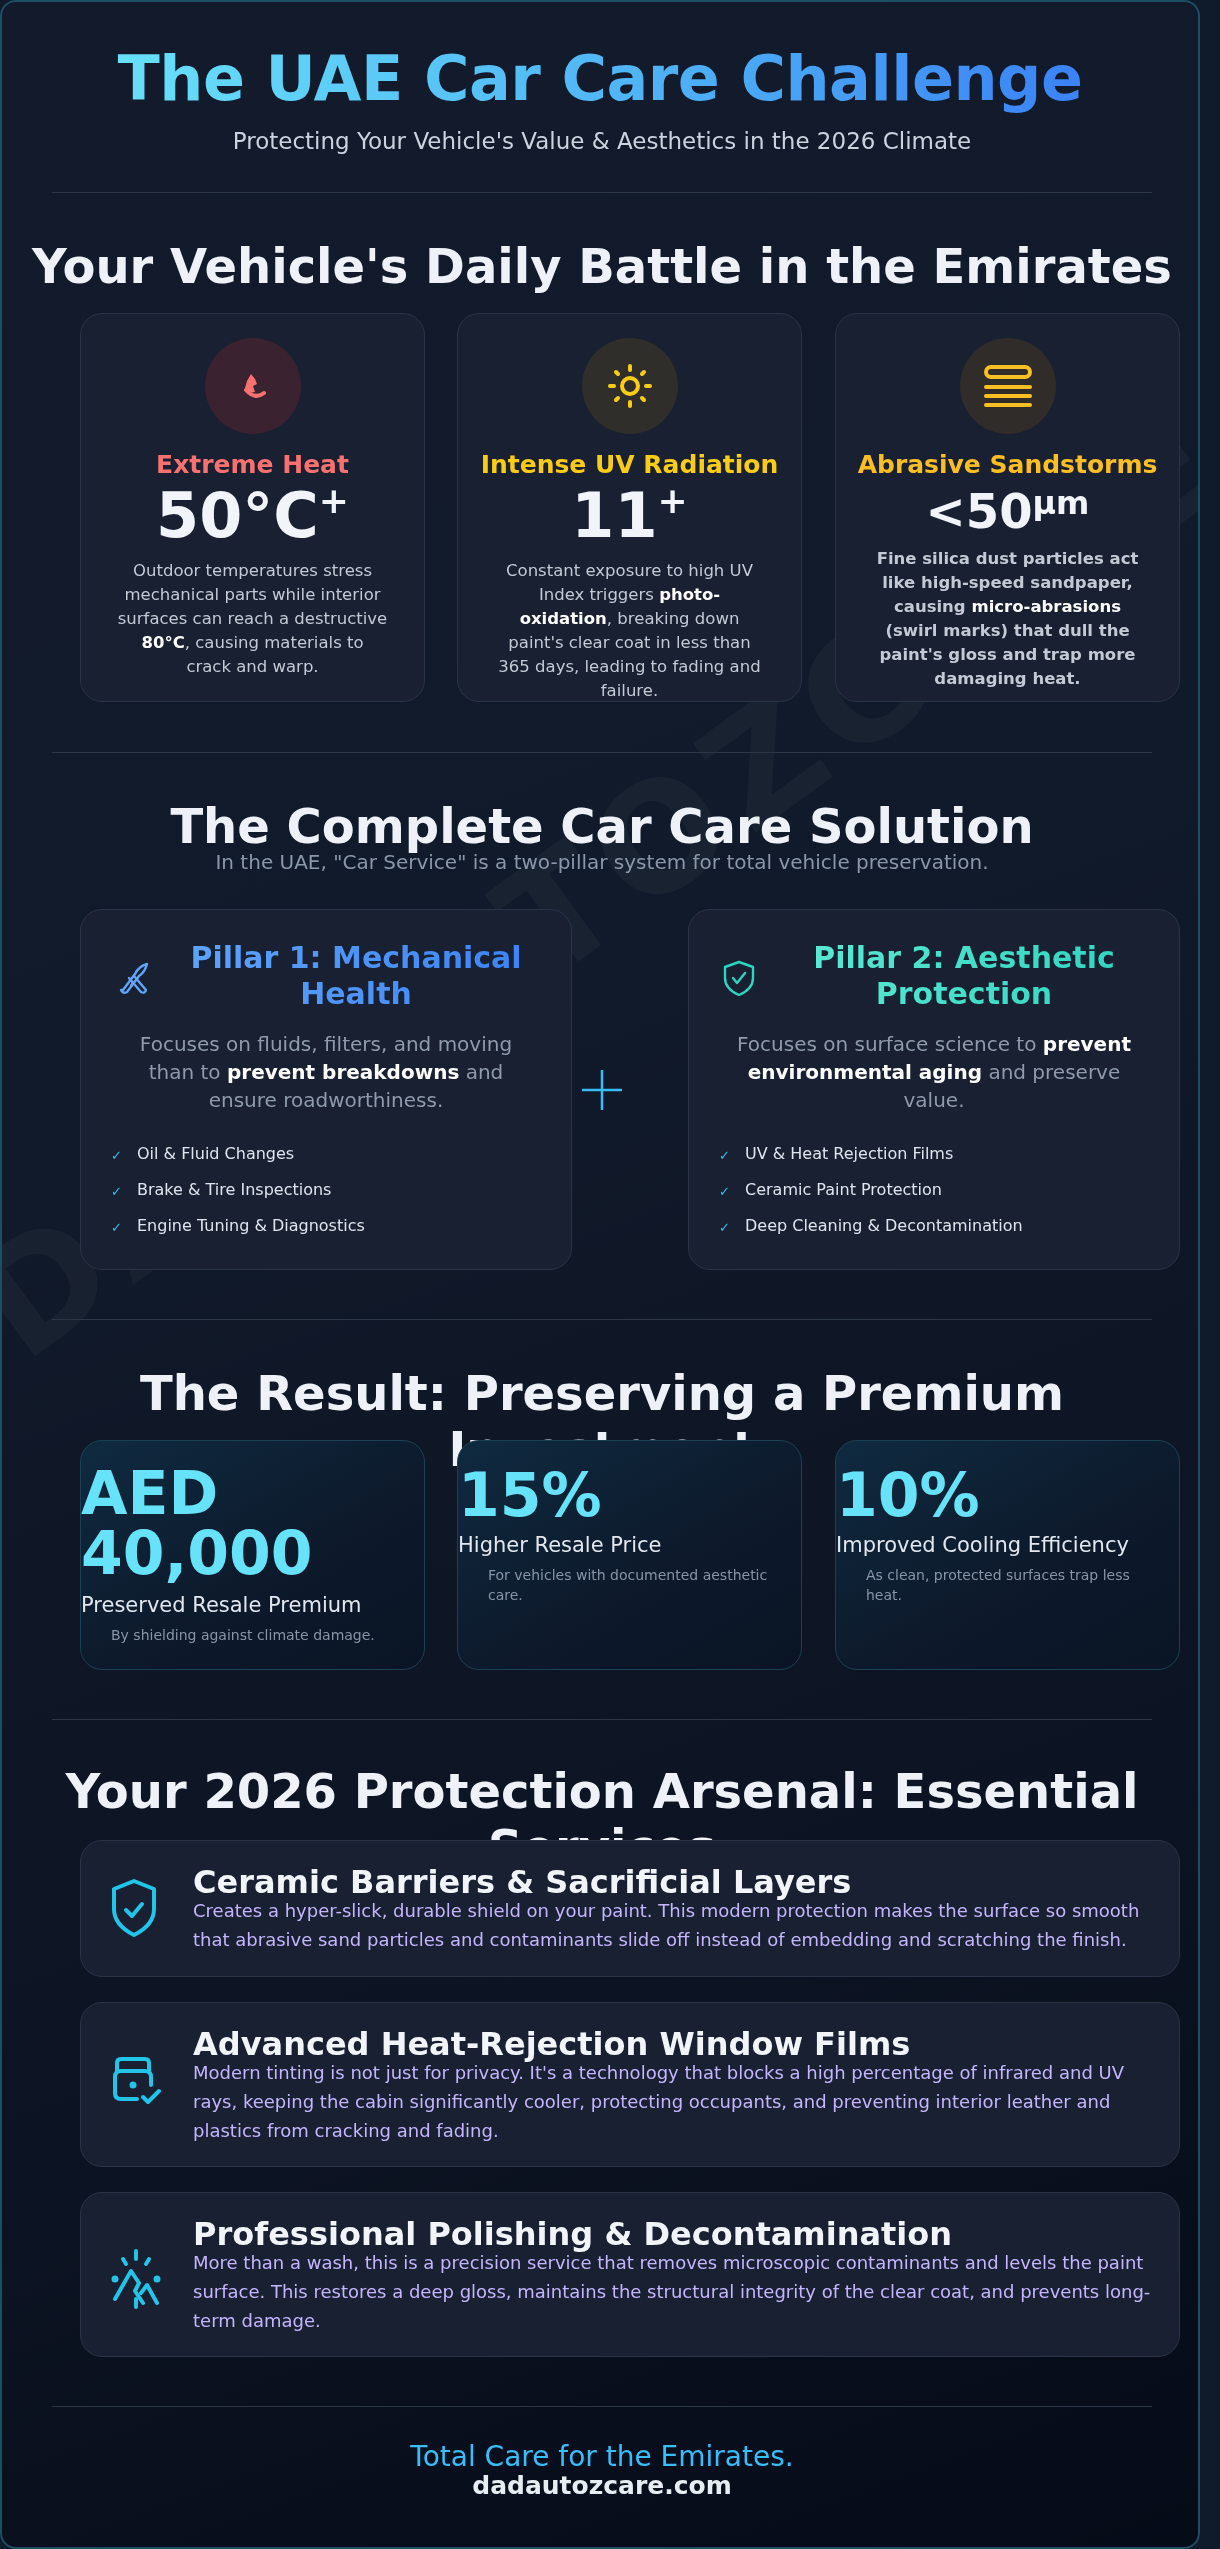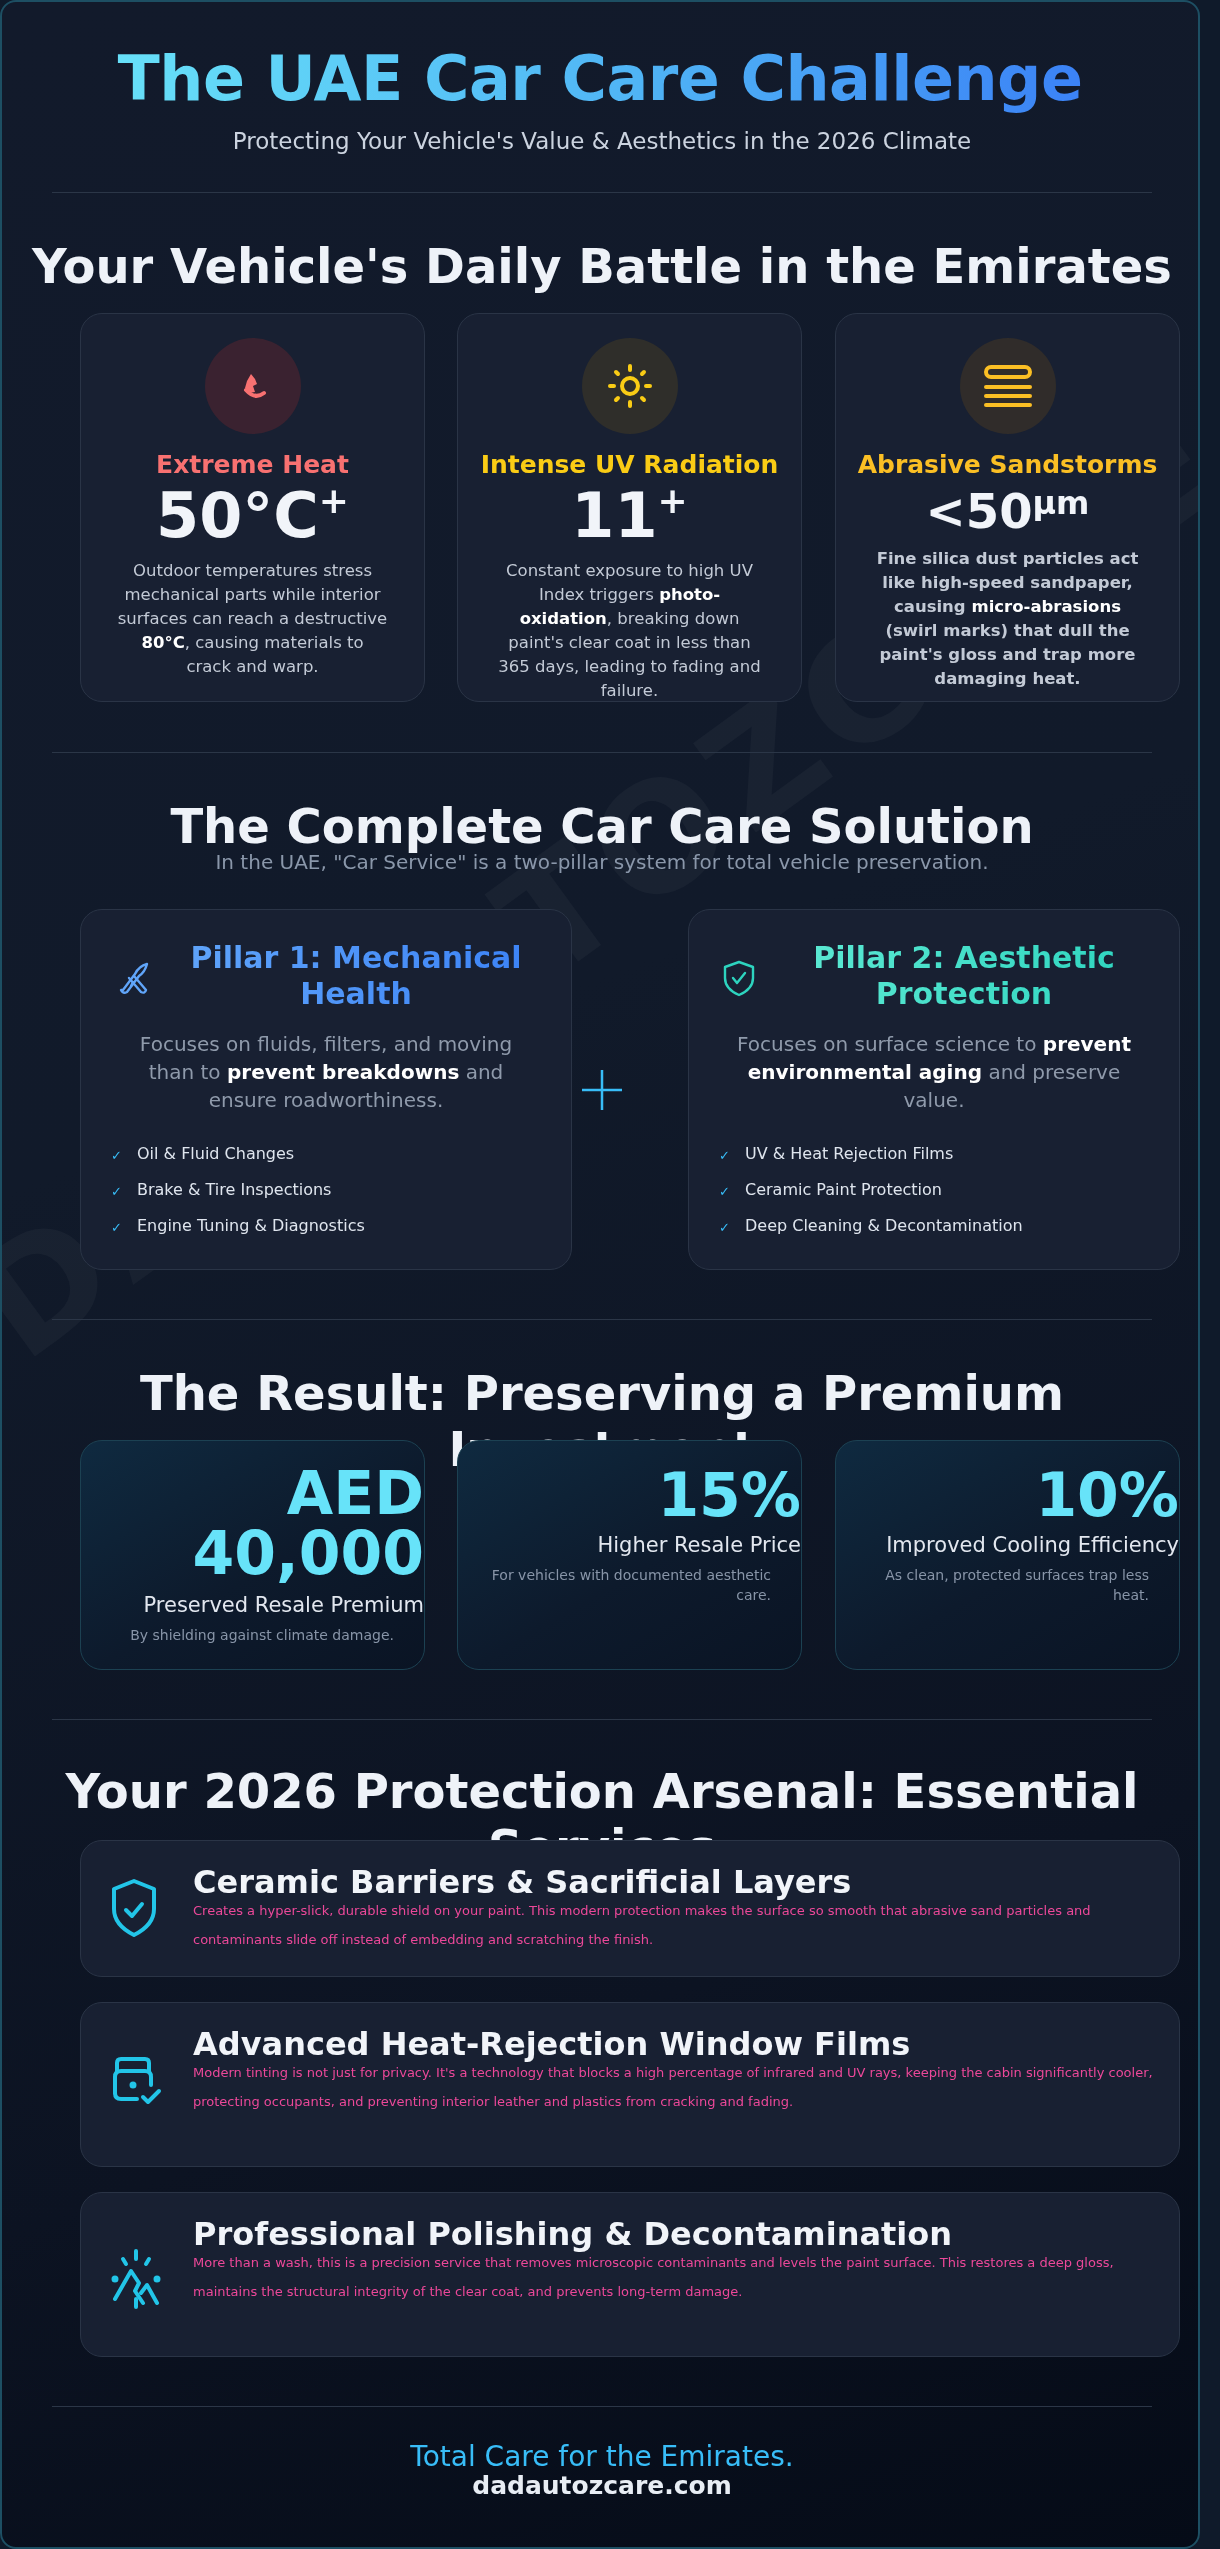--- a/index.html
+++ b/index.html
@@ -49,31 +49,31 @@
 
   .pillar { top: 907px; width: 492px; height: 361px; }
   .pillar .p-icon { position: absolute; left: 32px; top: 48px; width: 40px; height: 40px; }
   .pillar .p-title { position: absolute; left: 90px; right: 30px; top: 30px; text-align: center; font-size: 30px; font-weight: bold; line-height: 36px; }
   .pillar .p-desc { position: absolute; left: 46px; right: 46px; top: 120px; text-align: center; font-size: 20px; line-height: 28px; color: #8f9aab; }
   .pillar .p-desc b { color: #ffffff; }
   .pillar ul { position: absolute; left: 30px; top: 225px; list-style: none; }
   .pillar li { font-size: 16px; color: #dfe5ee; height: 36px; display: flex; align-items: center; }
   .pillar li .chk { color: #38bdf8; font-size: 13px; width: 26px; padding-top: 5px; }
 
-  .stat { top: 1438px; width: 345px; height: 230px; text-align: right;
+  .stat { top: 1438px; width: 345px; height: 230px; text-align: left;
     background: linear-gradient(150deg, #0f2a40 0%, #0d1a2c 55%, #0a1424 100%);
     border: 1px solid #1c4152; }
   .stat .s-val { position: absolute; left: 0; width: 100%; top: 20px; font-size: 60px; font-weight: bold; color: #67e3f9; line-height: 60px; }
   .stat .s-label { position: absolute; left: 0; width: 100%; font-size: 21px; color: #e2e7ef; }
   .stat .s-note { position: absolute; left: 30px; right: 30px; font-size: 14px; line-height: 20px; color: #8895a8; }
 
   .service { left: 50px; width: 1100px; }
   .service .sv-icon { position: absolute; left: 28px; width: 50px; height: 60px; }
   .service .sv-title { position: absolute; left: 112px; font-size: 32px; font-weight: bold; color: #f1f4f9; }
-  .service .sv-desc { position: absolute; left: 112px; right: 24px; font-size: 13px; line-height: 29px; color: #ec4899; }
+  .service .sv-desc { position: absolute; left: 112px; right: 24px; font-size: 18px; line-height: 29px; color: #c4b5fd; }
 
   .tagline { top: 2438px; font-size: 28px; font-weight: normal; color: #38bdf8; }
   .domain { top: 2469px; font-size: 25px; font-weight: bold; color: #e8edf4; }
 </style>
 </head>
 <body>
 
 <div class="frame">
 
   <div class="watermark">DADAUTOZCARE.COM</div>

